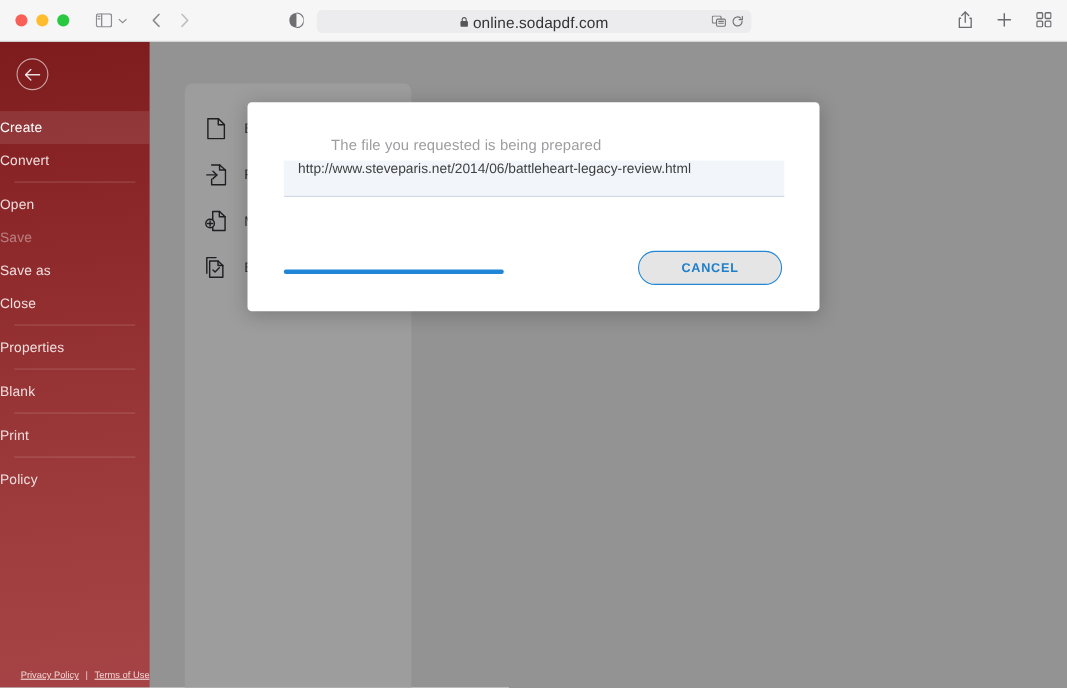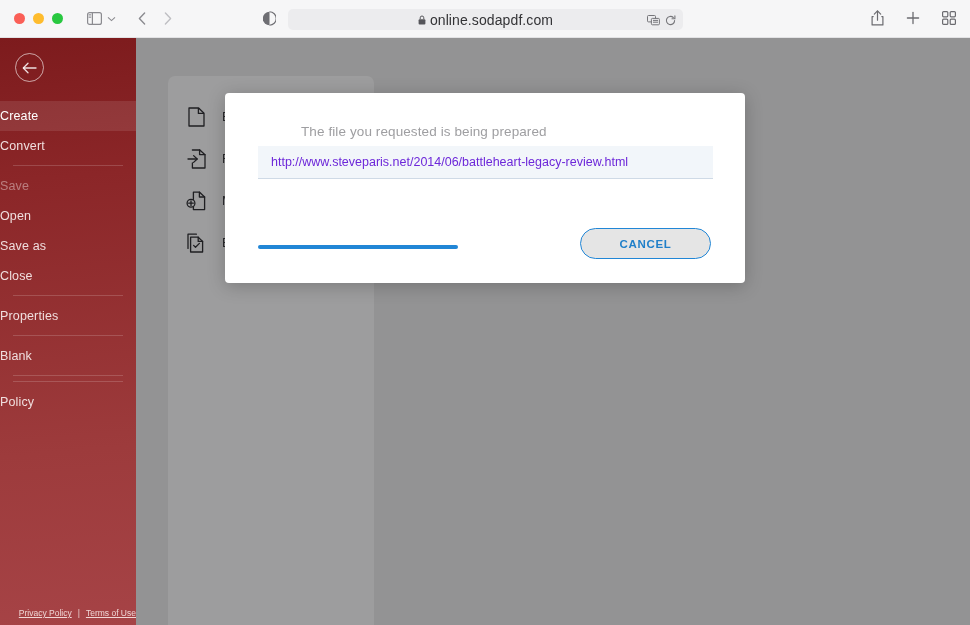--- a/index.html
+++ b/index.html
@@ -199,24 +199,23 @@
     letter-spacing: 0.1px;
     margin-left: 48px;
   }
   .dlg-url-field {
     position: absolute;
     left: 33px; top: 53px;
     width: 455px; height: 33px;
     background: #f2f6fa;
     border-bottom: 1.5px solid #cfdae6;
     display: flex;
-    align-items: center;
     padding-left: 13px;
     font-size: 12.5px;
-    color: #6d28d9;
+    color: #404040;
   }
   .dlg-status {
     position: absolute;
     left: 33px; top: 125px;
     font-size: 13.5px;
     font-weight: bold;
     color: #1d1d20;
     letter-spacing: 0.05px;
   }
   .progress-track {
@@ -359,47 +358,50 @@
     <div class="menu-list">
       <div class="menu-item active">
         <span>Create</span>
       </div>
       <div class="menu-item">
         <span>Convert</span>
       </div>
 
       <div class="menu-sep"></div>
 
+      <div class="menu-item">
+        <span>Open</span>
+      </div>
       <div class="menu-item disabled">
         <span>Save</span>
       </div>
       <div class="menu-item">
-        <span>Open</span>
-      </div>
-      <div class="menu-item">
         <span>Save as</span>
       </div>
       <div class="menu-item">
         <span>Close</span>
       </div>
 
       <div class="menu-sep"></div>
 
       <div class="menu-item">
         <span>Properties</span>
       </div>
 
       <div class="menu-sep"></div>
 
       <div class="menu-item">
         <span>Blank</span>
       </div>
 
       <div class="menu-sep"></div>
 
+      <div class="menu-item">
+        <span>Print</span>
+      </div>
 
       <div class="menu-sep"></div>
 
       <div class="menu-item">
         <span>Policy</span>
       </div>
     </div>
 
     <div class="sidebar-footer">
       <span class="flink">Privacy Policy</span>

